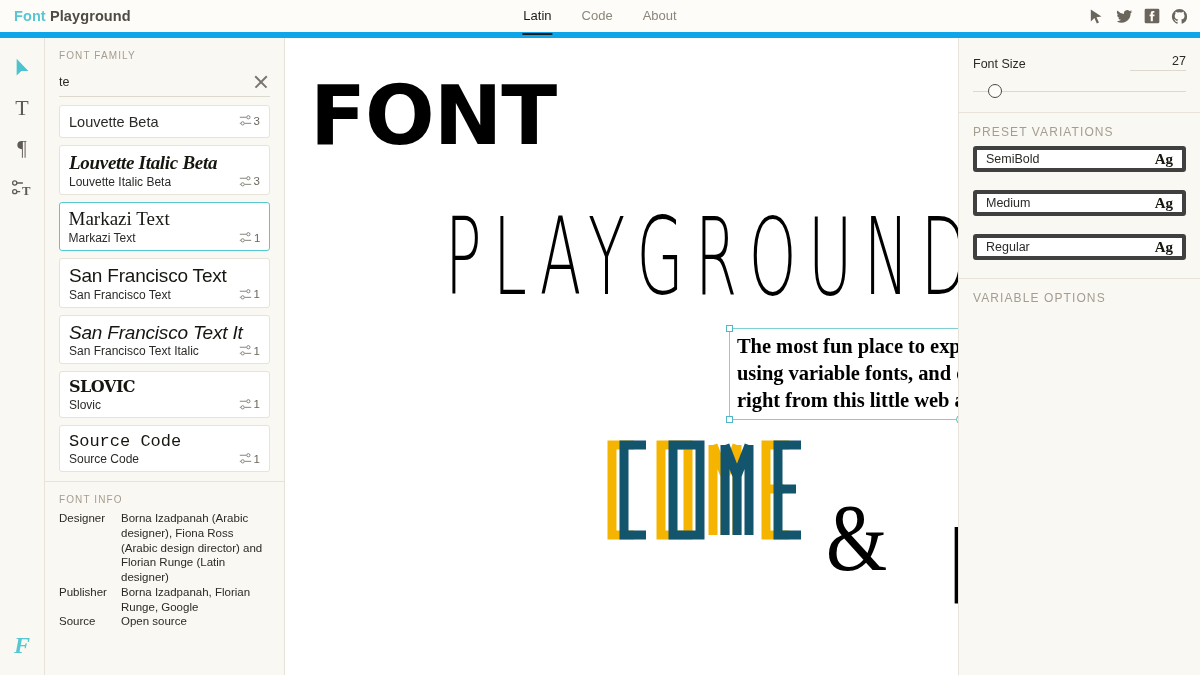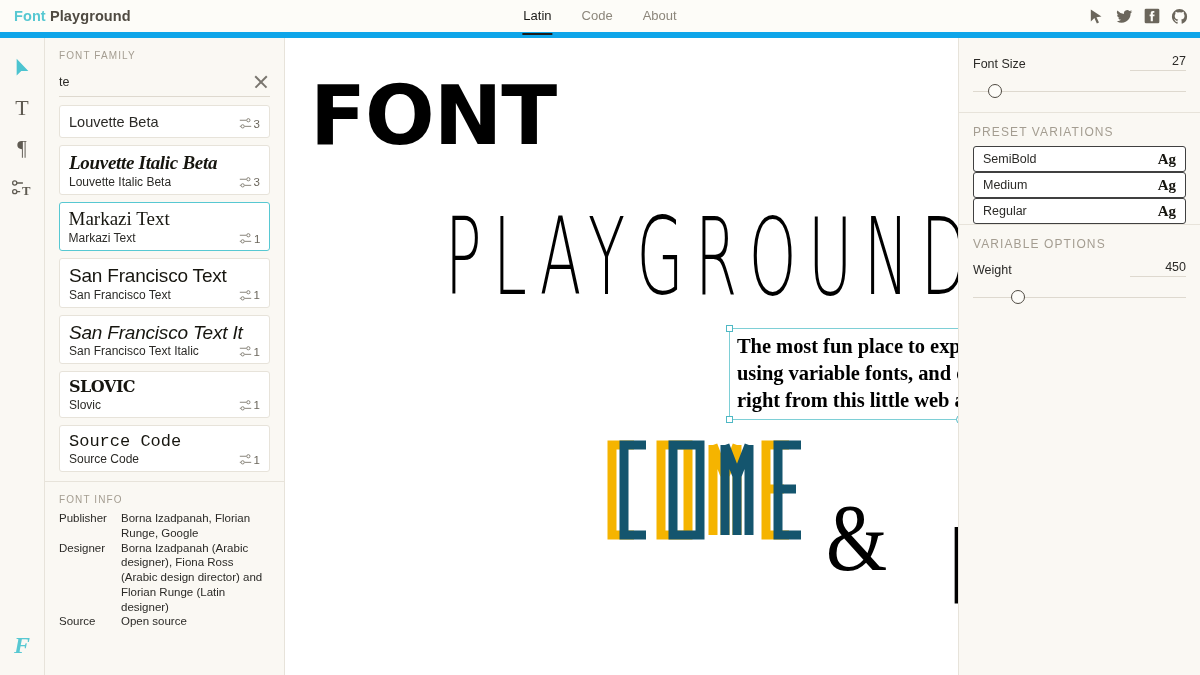--- a/index.html
+++ b/index.html
@@ -177,21 +177,21 @@
     white-space: nowrap;
     overflow: hidden;
   }
   .fc-preview.serif    { font-family: "Liberation Serif", serif; }
   .fc-preview.serif-i  { font-family: "Liberation Serif", serif; font-style: italic; font-weight: bold; letter-spacing: -.3px; }
   .fc-preview.sans     { font-family: "Liberation Sans", sans-serif; letter-spacing: -.2px; }
   .fc-preview.sans-i   { font-family: "Liberation Sans", sans-serif; font-style: italic; letter-spacing: -.2px; }
   .fc-preview.slab     { font-family: "DejaVu Serif", serif; font-weight: bold; font-size: 16px; letter-spacing: -.5px; }
   .fc-preview.mono     { font-family: "Liberation Mono", monospace; font-size: 17px; }
   .fc-row {
-    display: flex; align-items: flex-end;
+    display: flex; align-items: flex-start;
     justify-content: space-between;
     margin-top: 1px;
   }
   .fc-name {
     font-size: 12px;
     color: #2b2a27;
     white-space: nowrap;
     overflow: hidden;
   }
   .fc-axes {
@@ -359,24 +359,24 @@
 
   .rp-title {
     font-size: 12px;
     letter-spacing: 1.1px;
     color: #a49d91;
     text-transform: uppercase;
     padding: 12px 14px 7px 14px;
   }
   .preset-row {
     background: #fff;
-    border: 1px solid #404040;
+    border: 4px solid #404040;
     border-radius: 3px;
     height: 26px;
-    margin-bottom: 0;
+    margin-bottom: 18px;
     padding: 0 9px;
     display: flex; align-items: center;
     justify-content: space-between;
     cursor: pointer;
   }
   .preset-name { font-size: 12.5px; color: #2b2a27; }
   .preset-sample {
     font-family: "Liberation Serif", serif;
     font-size: 15px;
     font-weight: bold;
@@ -566,26 +566,26 @@
             </div>
           </div>
         </div>
 
       </div>
 
       <div class="font-info">
         <div class="section-title">Font Info</div>
         <div class="info-table">
           <div class="info-row">
+            <div class="info-key">Designer</div>
+            <div class="info-val">Borna Izadpanah (Arabic designer), Fiona Ross (Arabic design director) and Florian Runge (Latin designer)</div>
+          </div>
+          <div class="info-row">
             <div class="info-key">Publisher</div>
             <div class="info-val">Borna Izadpanah, Florian Runge, Google</div>
-          </div>
-          <div class="info-row">
-            <div class="info-key">Designer</div>
-            <div class="info-val">Borna Izadpanah (Arabic designer), Fiona Ross (Arabic design director) and Florian Runge (Latin designer)</div>
           </div>
           <div class="info-row">
             <div class="info-key">Source</div>
             <div class="info-val">Open source</div>
           </div>
         </div>
       </div>
     </div>
 
     <div class="canvas">
@@ -659,28 +659,17 @@
             <span class="preset-name">Regular</span>
             <span class="preset-sample">Ag</span>
           </div>
         </div>
       </div>
 
       <div class="rp-divider"></div>
 
       <div>
         <div class="rp-title">Variable Options</div>
-        <div class="rp-section">
-          <div class="slider-block" style="padding-top:2px">
-            <div class="slider-head">
-              <span class="slider-label">Weight</span>
-              <span class="slider-value">450</span>
-            </div>
-            <div class="slider-track">
-              <span class="slider-knob" style="left:18%"></span>
-            </div>
-          </div>
-        </div>
       </div>
 
     </div>
   </div>
 </div>
 
 </body></html>

